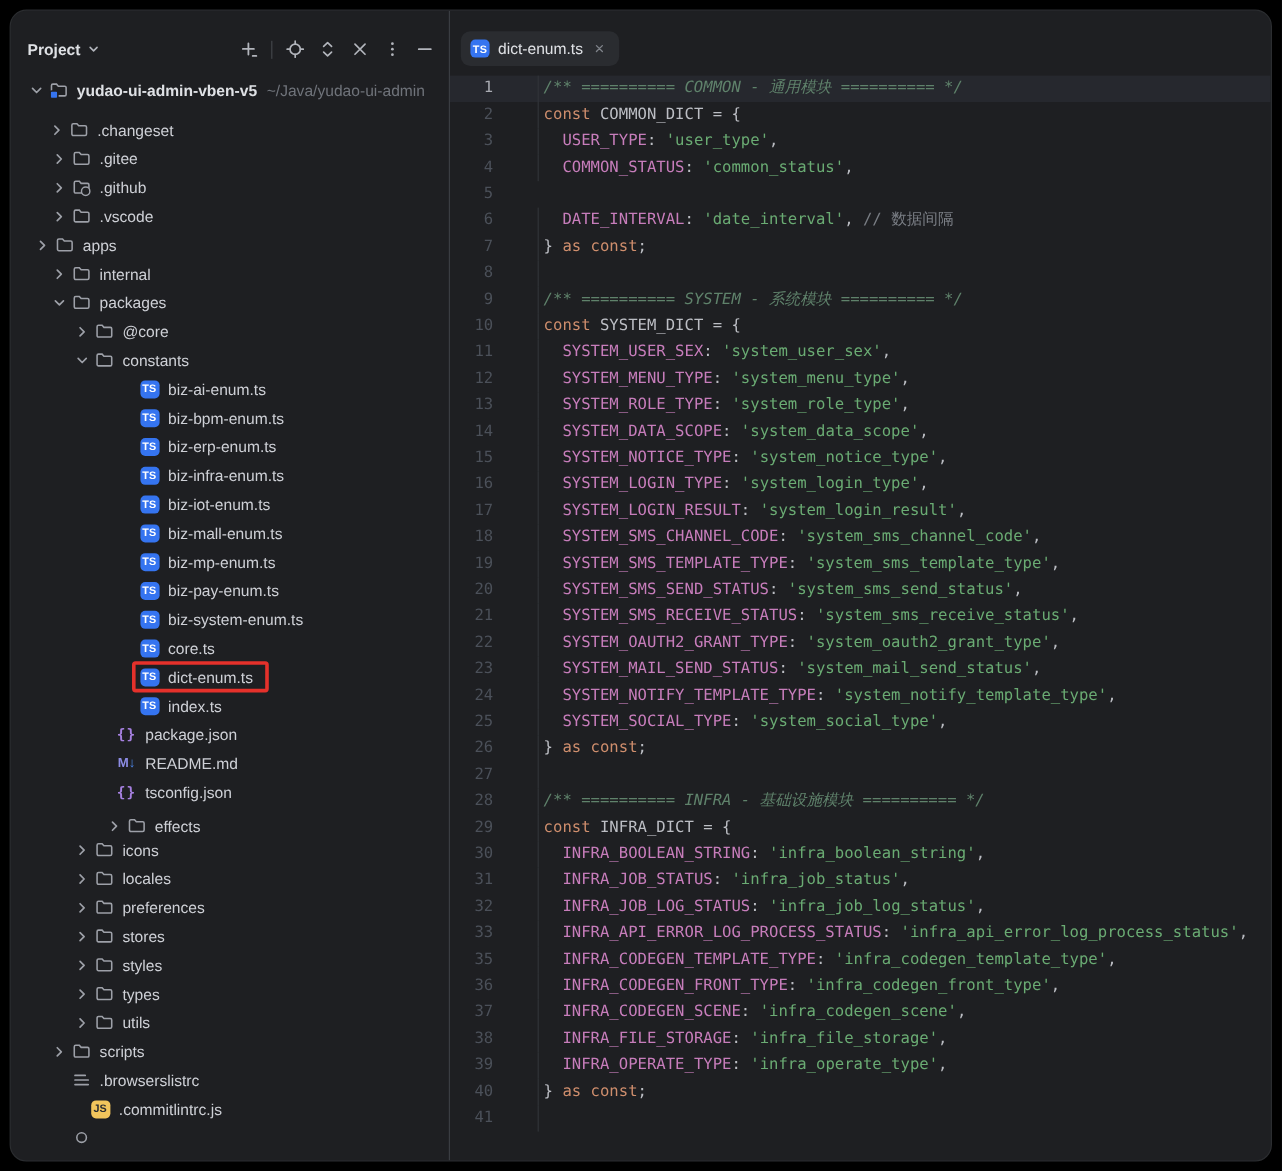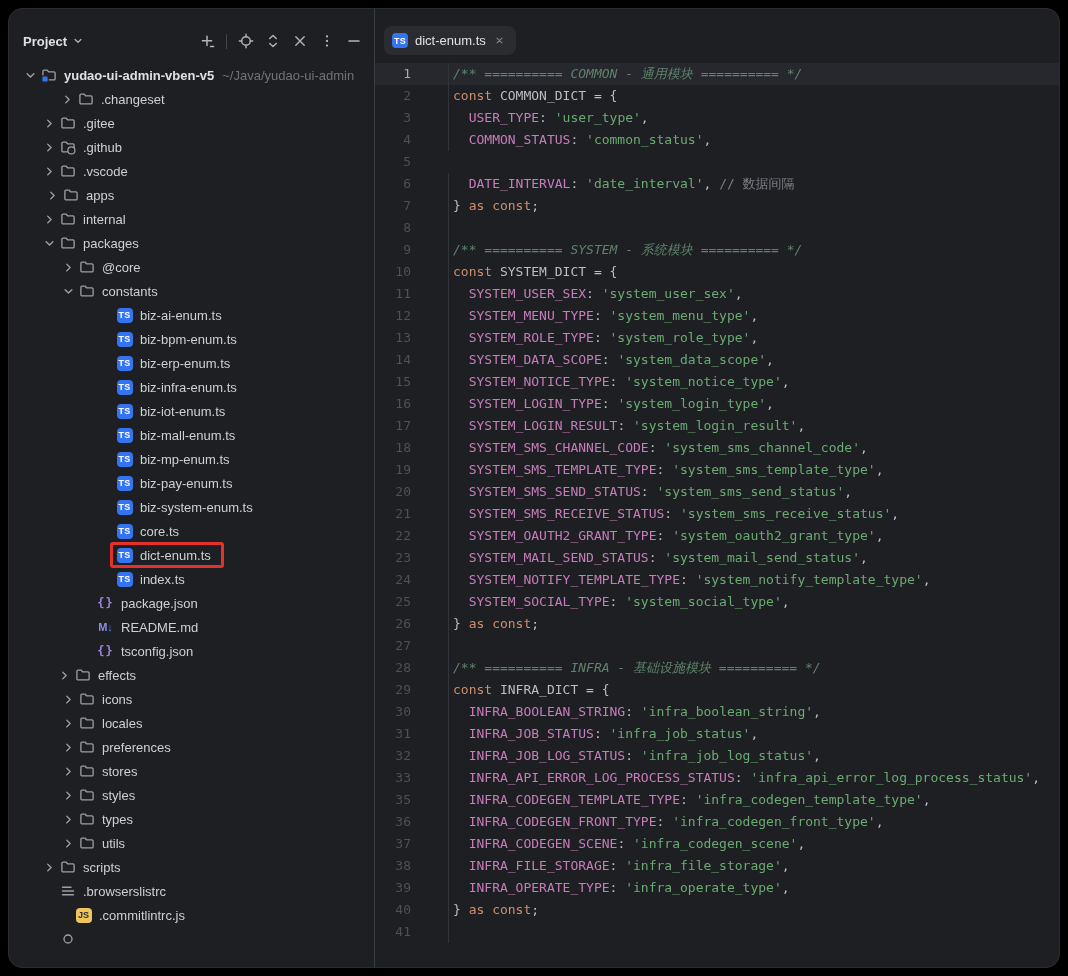--- a/index.html
+++ b/index.html
@@ -113,21 +113,21 @@
           </span>
           <span class="ticon">
             <svg width="16" height="16" viewBox="0 0 16 16">
               <path d="M1.9 4.3c0-.7.5-1.2 1.2-1.2h3l1.5 1.7h5.3c.7 0 1.2.5 1.2 1.2v5.7c0 .7-.5 1.2-1.2 1.2H3.1c-.7 0-1.2-.5-1.2-1.2V4.3z" stroke="#9DA0A8" stroke-width="1.3" fill="none"></path>
               <rect x="0.8" y="8.8" width="6.4" height="6.4" rx="1.3" fill="var(--rootBadge)" stroke="var(--bg)" stroke-width="1.3"></rect>
             </svg>
           </span>
           <span class="tlabel bold">yudao-ui-admin-vben-v5</span>
           <span class="thint">~/Java/yudao-ui-admin</span>
         </div>
-        <div class="row" style="padding-left: 49px;">
+        <div class="row" style="padding-left: 29px; margin-top: 9px;">
           <span class="chev">
             <svg width="15" height="15" viewBox="0 0 16 16" fill="none">
               <path d="M6.1 4.4 9.7 8l-3.6 3.6" stroke="#9DA0A8" stroke-width="1.5" stroke-linecap="round" stroke-linejoin="round"></path>
             </svg>
           </span>
           <span class="ticon">
             <svg width="16" height="16" viewBox="0 0 16 16">
               <path d="M1.9 4.3c0-.7.5-1.2 1.2-1.2h3l1.5 1.7h5.3c.7 0 1.2.5 1.2 1.2v5.7c0 .7-.5 1.2-1.2 1.2H3.1c-.7 0-1.2-.5-1.2-1.2V4.3z" stroke="#9DA0A8" stroke-width="1.3" fill="none"></path>
             </svg>
           </span>
@@ -166,21 +166,21 @@
               <path d="M6.1 4.4 9.7 8l-3.6 3.6" stroke="#9DA0A8" stroke-width="1.5" stroke-linecap="round" stroke-linejoin="round"></path>
             </svg>
           </span>
           <span class="ticon">
             <svg width="16" height="16" viewBox="0 0 16 16">
               <path d="M1.9 4.3c0-.7.5-1.2 1.2-1.2h3l1.5 1.7h5.3c.7 0 1.2.5 1.2 1.2v5.7c0 .7-.5 1.2-1.2 1.2H3.1c-.7 0-1.2-.5-1.2-1.2V4.3z" stroke="#9DA0A8" stroke-width="1.3" fill="none"></path>
             </svg>
           </span>
           <span class="tlabel">.vscode</span>
         </div>
-        <div class="row" style="padding-left: 34px;">
+        <div class="row" style="padding-left: 17px;">
           <span class="chev">
             <svg width="15" height="15" viewBox="0 0 16 16" fill="none">
               <path d="M6.1 4.4 9.7 8l-3.6 3.6" stroke="#9DA0A8" stroke-width="1.5" stroke-linecap="round" stroke-linejoin="round"></path>
             </svg>
           </span>
           <span class="ticon">
             <svg width="16" height="16" viewBox="0 0 16 16">
               <path d="M1.9 4.3c0-.7.5-1.2 1.2-1.2h3l1.5 1.7h5.3c.7 0 1.2.5 1.2 1.2v5.7c0 .7-.5 1.2-1.2 1.2H3.1c-.7 0-1.2-.5-1.2-1.2V4.3z" stroke="#9DA0A8" stroke-width="1.3" fill="none"></path>
             </svg>
           </span>
@@ -337,21 +337,21 @@
           </span>
           <span class="tlabel">README.md</span>
         </div>
         <div class="row" style="padding-left: 69px;">
           <span class="chev"></span>
           <span class="ticon">
             <span class="ic-json">{}</span>
           </span>
           <span class="tlabel">tsconfig.json</span>
         </div>
-        <div class="row" style="padding-left: 46px;">
+        <div class="row" style="padding-left: 77px; align-items: flex-end;">
           <span class="chev">
             <svg width="15" height="15" viewBox="0 0 16 16" fill="none">
               <path d="M6.1 4.4 9.7 8l-3.6 3.6" stroke="#9DA0A8" stroke-width="1.5" stroke-linecap="round" stroke-linejoin="round"></path>
             </svg>
           </span>
           <span class="ticon">
             <svg width="16" height="16" viewBox="0 0 16 16">
               <path d="M1.9 4.3c0-.7.5-1.2 1.2-1.2h3l1.5 1.7h5.3c.7 0 1.2.5 1.2 1.2v5.7c0 .7-.5 1.2-1.2 1.2H3.1c-.7 0-1.2-.5-1.2-1.2V4.3z" stroke="#9DA0A8" stroke-width="1.3" fill="none"></path>
             </svg>
           </span>

